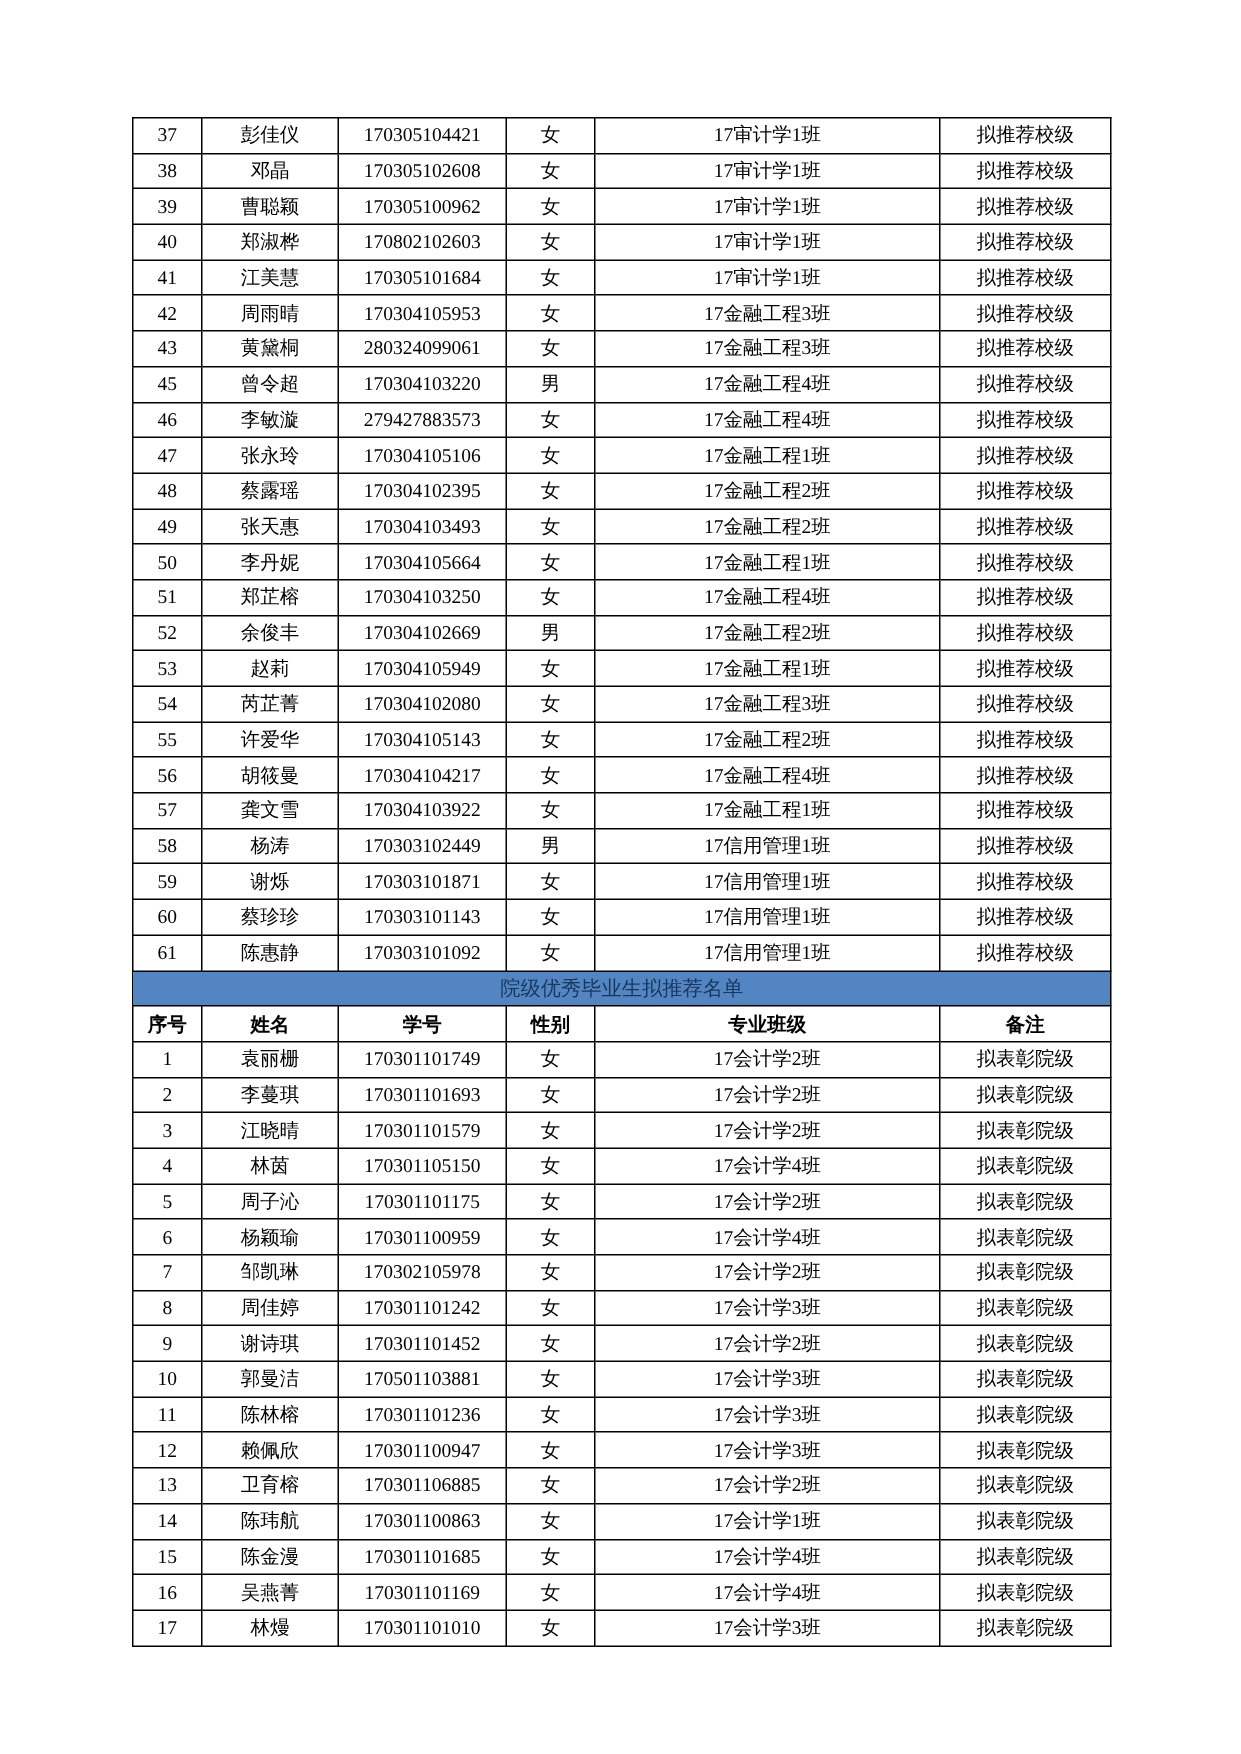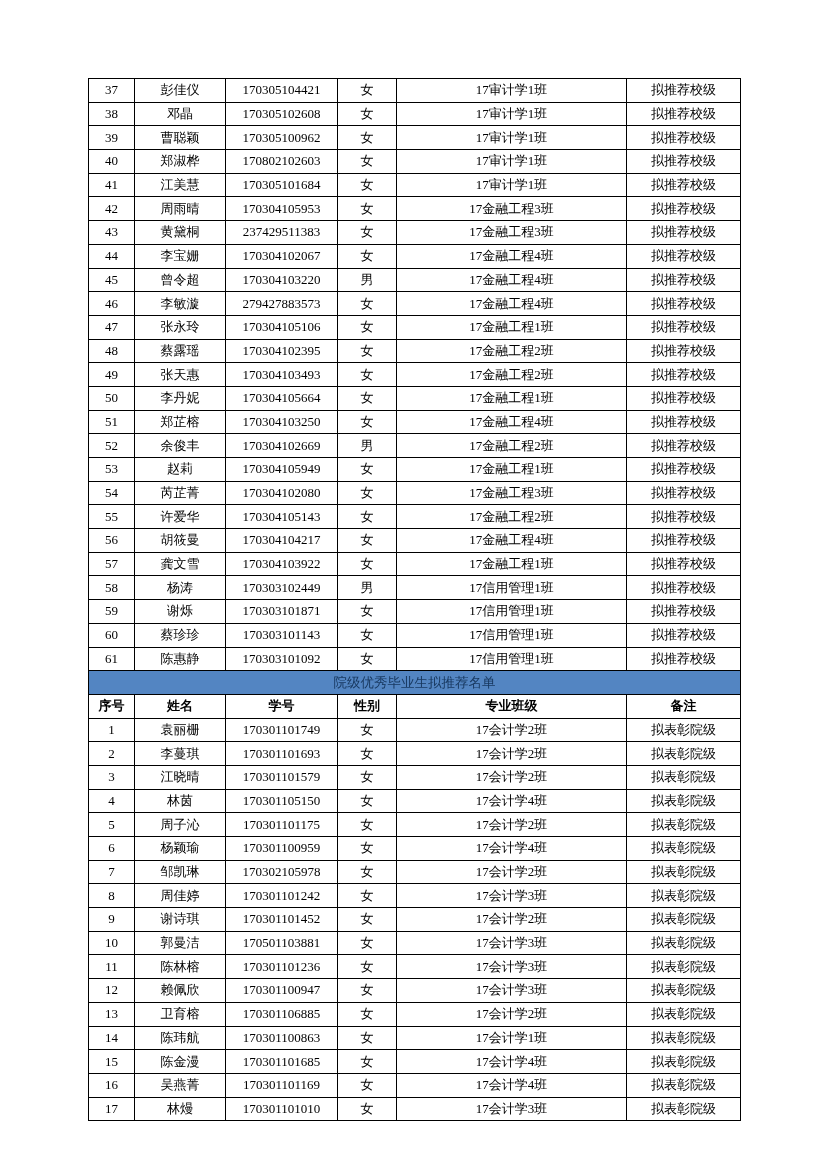--- a/index.html
+++ b/index.html
@@ -109,31 +109,23 @@
           <td>42</td>
           <td>周雨晴</td>
           <td>170304105953</td>
           <td>女</td>
           <td>17金融工程3班</td>
           <td>拟推荐校级</td>
         </tr>
         <tr>
           <td>43</td>
           <td>黄黛桐</td>
-          <td>237429511383</td>
+          <td>280324099061</td>
           <td>女</td>
           <td>17金融工程3班</td>
-          <td>拟推荐校级</td>
-        </tr>
-        <tr>
-          <td>44</td>
-          <td>李宝姗</td>
-          <td>170304102067</td>
-          <td>女</td>
-          <td>17金融工程4班</td>
           <td>拟推荐校级</td>
         </tr>
         <tr>
           <td>45</td>
           <td>曾令超</td>
           <td>170304103220</td>
           <td>男</td>
           <td>17金融工程4班</td>
           <td>拟推荐校级</td>
         </tr>

